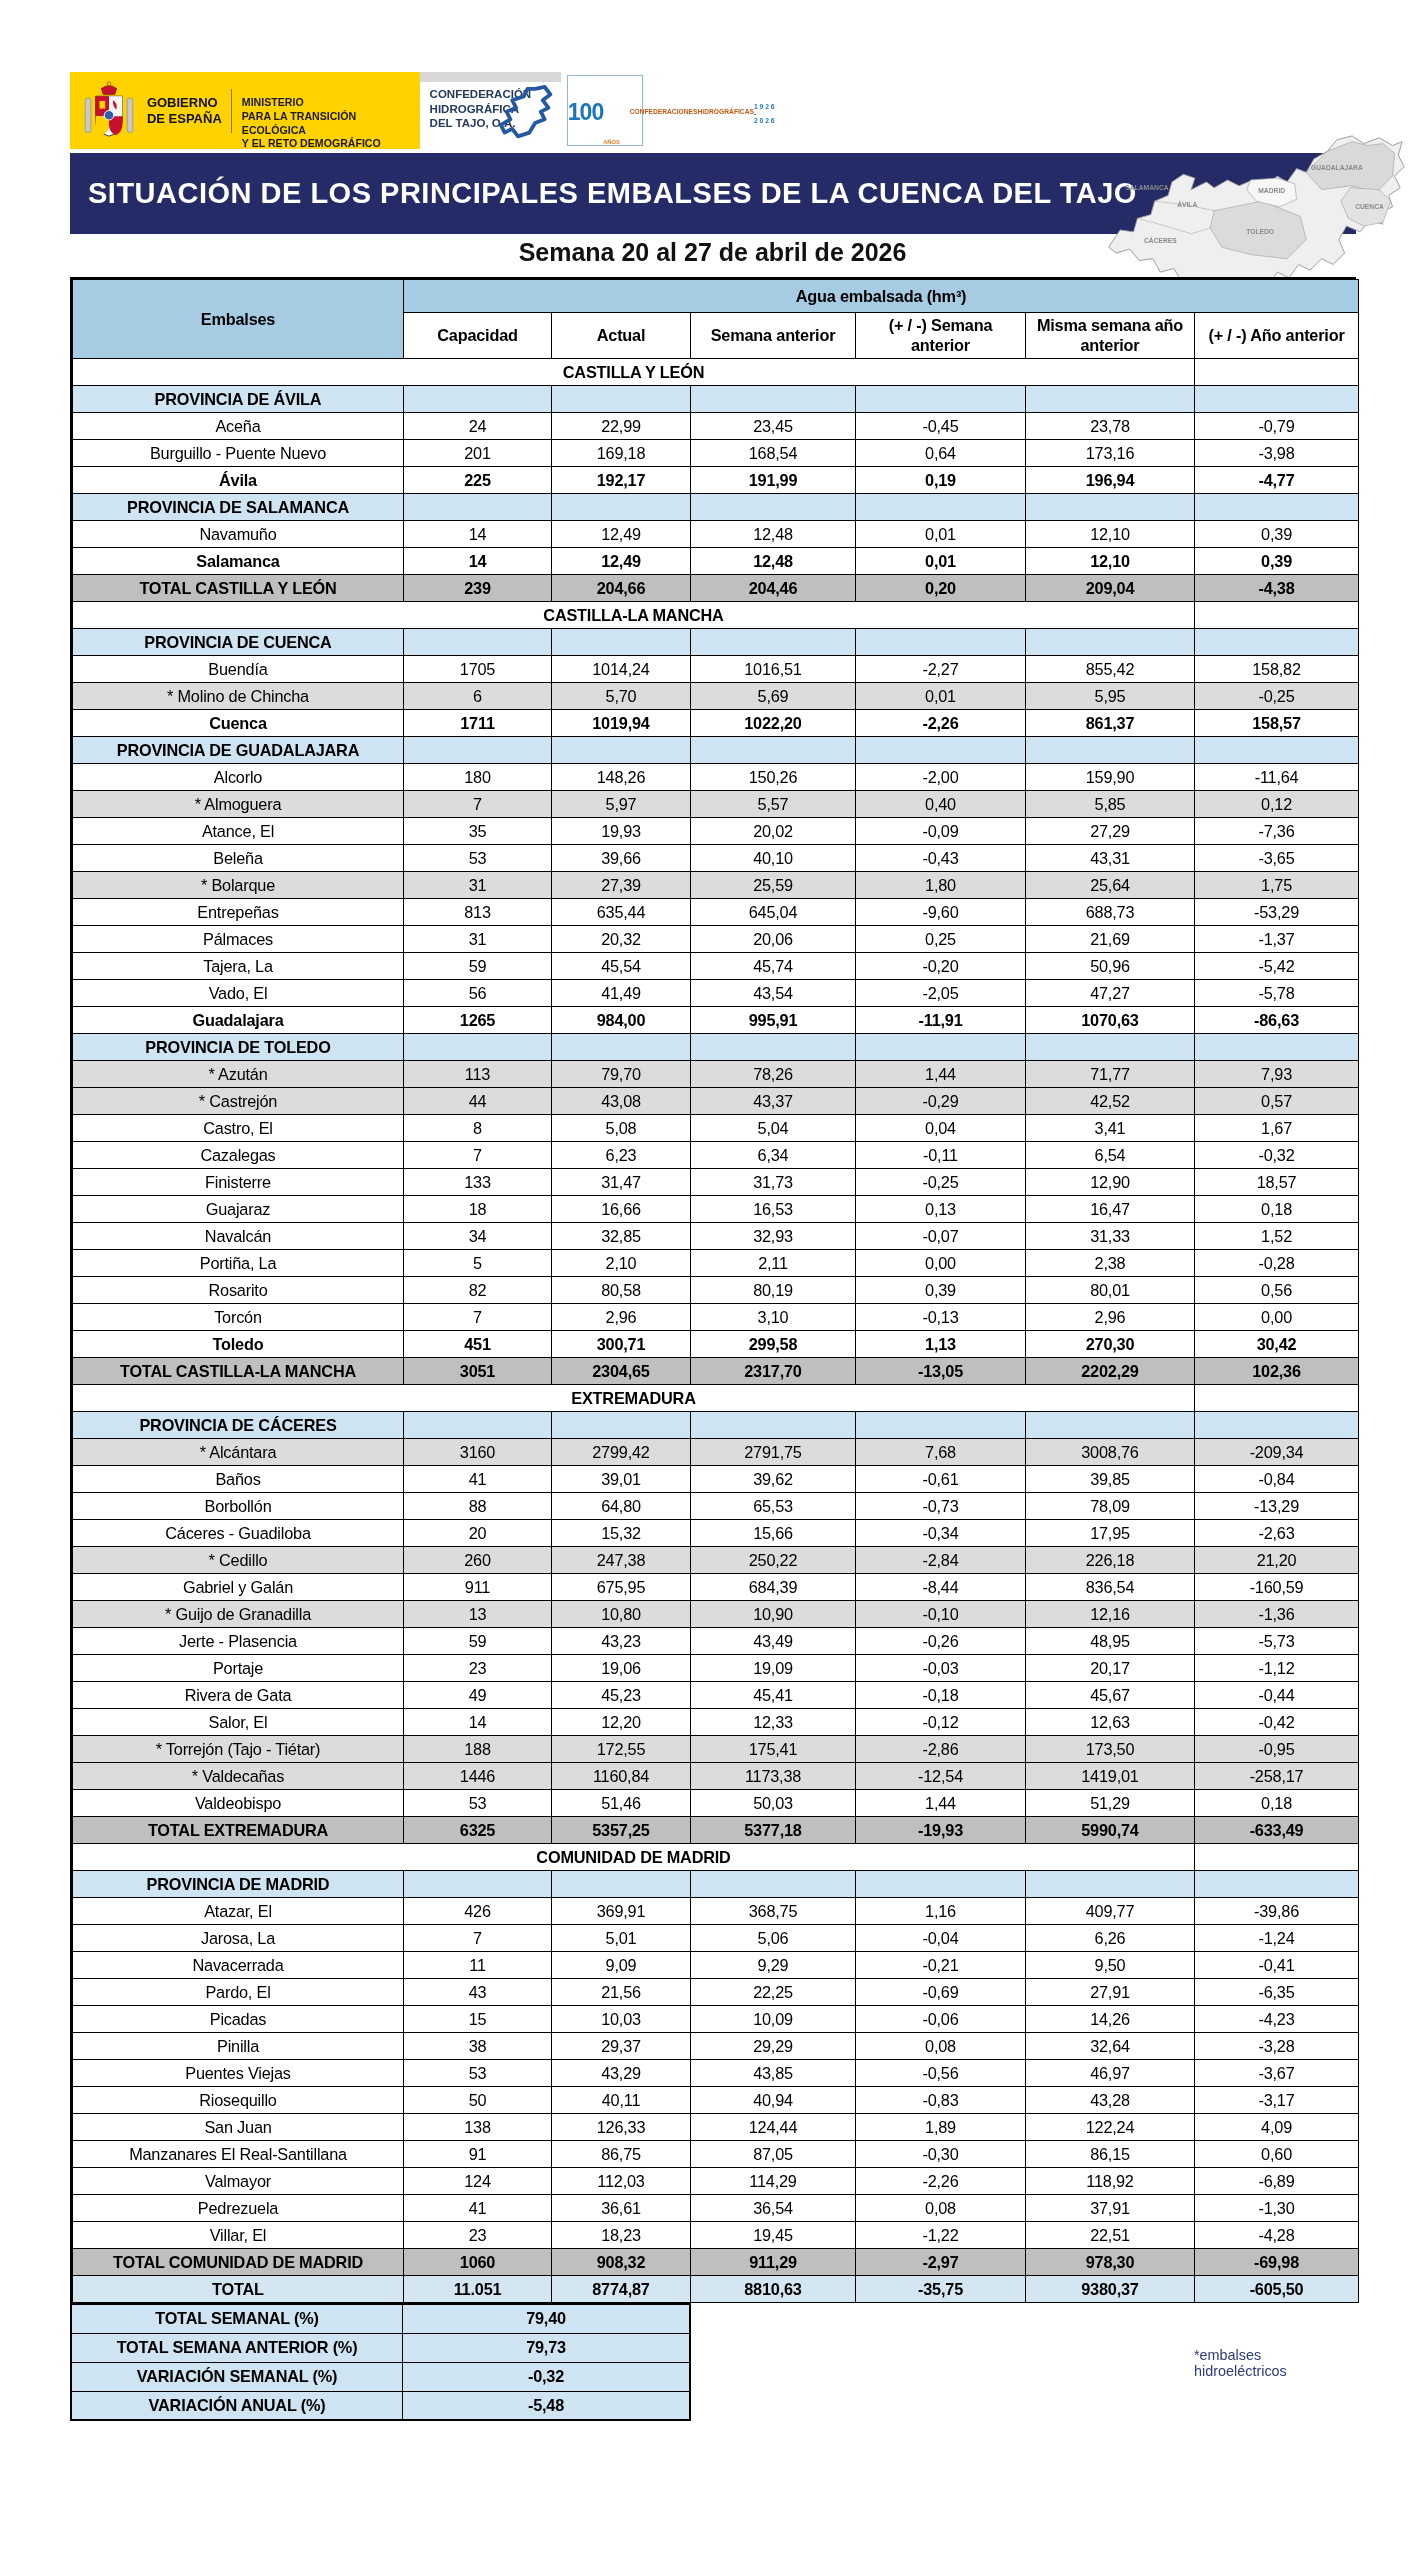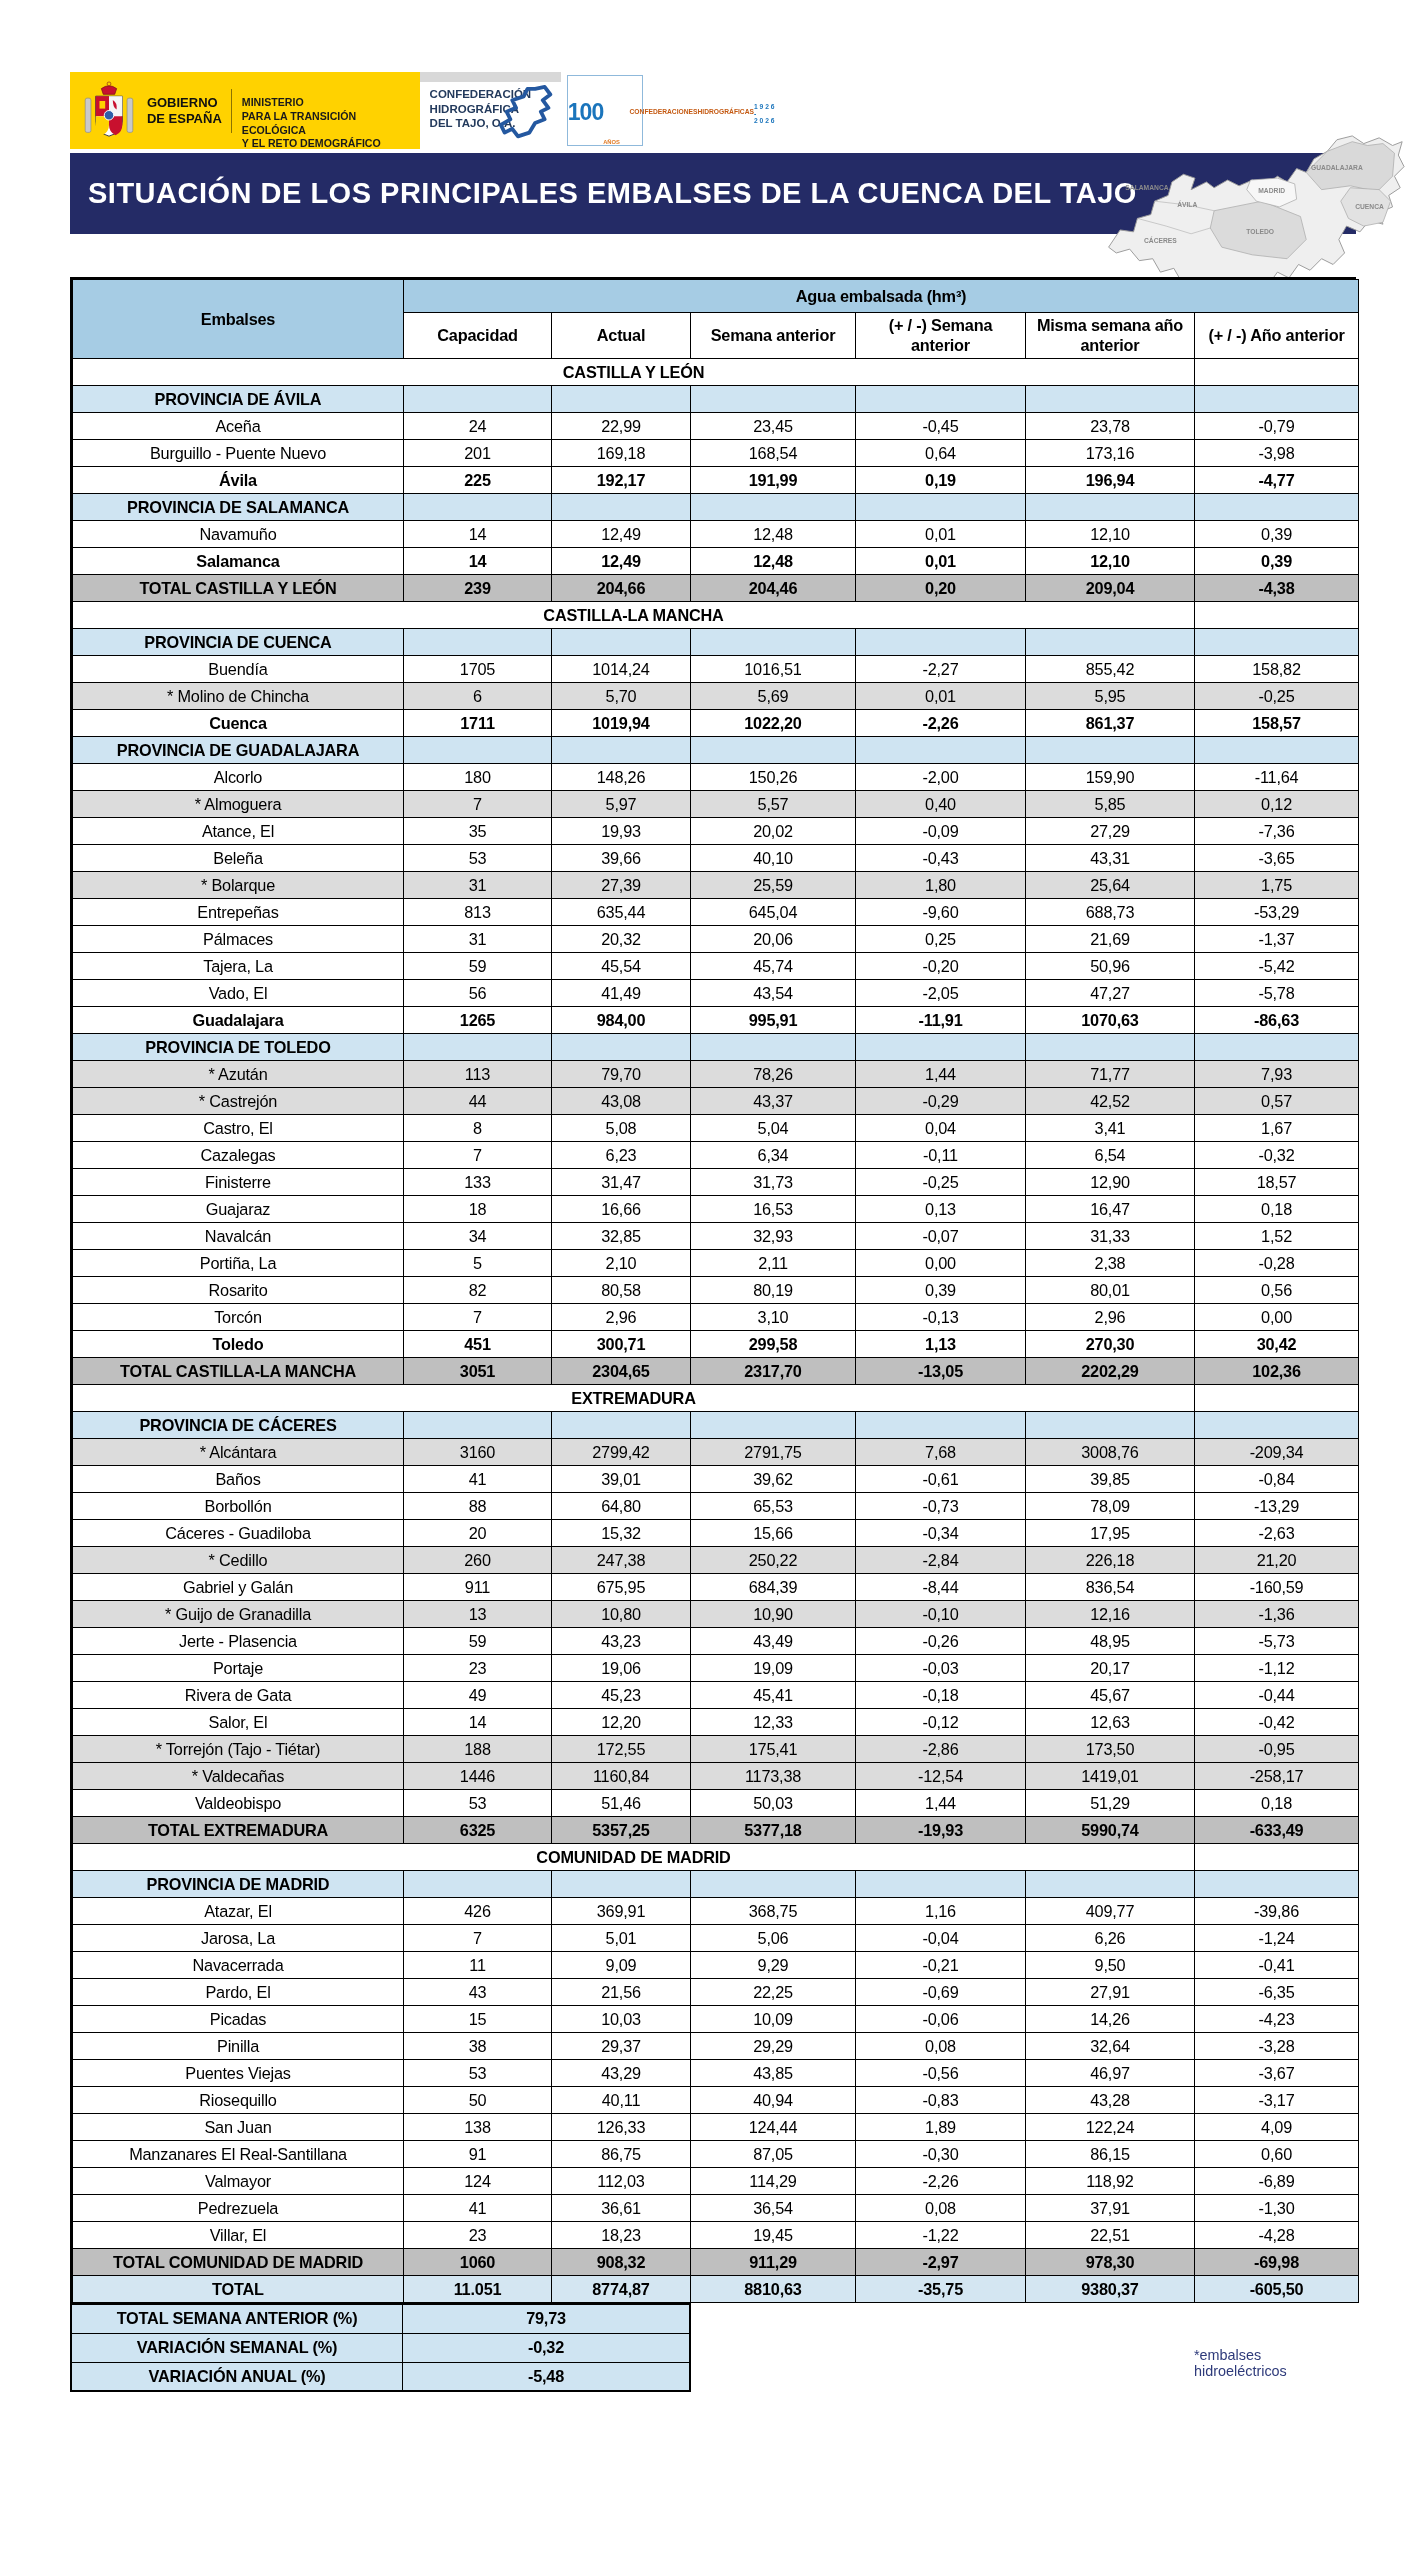--- a/index.html
+++ b/index.html
@@ -138,20 +138,21 @@
         <text x="50" y="58">SALAMANCA</text>
         <text x="92" y="76">ÁVILA</text>
         <text x="64" y="114">CÁCERES</text>
         <text x="168" y="104">TOLEDO</text>
         <text x="180" y="62">MADRID</text>
         <text x="248" y="38">GUADALAJARA</text>
         <text x="282" y="78">CUENCA</text>
       </g>
   </svg>
 
+  <div class="week">Semana 20 al 27 de abril de 2026</div>
 
   <div class="table-area">
     <div class="main-wrap">
       <table id="main-table">
         <colgroup id="main-cols">
             <col style="width: 331px;">
             <col style="width: 148px;">
             <col style="width: 139px;">
             <col style="width: 165px;">
             <col style="width: 170px;">
@@ -806,20 +807,24 @@
     </div>
 
     <div class="summary-block">
       <table id="summary-table">
         <colgroup>
             <col style="width:331px">
             <col style="width:287px">
           </colgroup>
         <tbody id="summary-tbody">
             <tr>
+              <td>TOTAL SEMANAL (%)</td>
+              <td>79,40</td>
+            </tr>
+            <tr>
               <td>TOTAL SEMANA ANTERIOR (%)</td>
               <td>79,73</td>
             </tr>
             <tr>
               <td>VARIACIÓN SEMANAL (%)</td>
               <td>-0,32</td>
             </tr>
             <tr>
               <td>VARIACIÓN ANUAL (%)</td>
               <td>-5,48</td>

